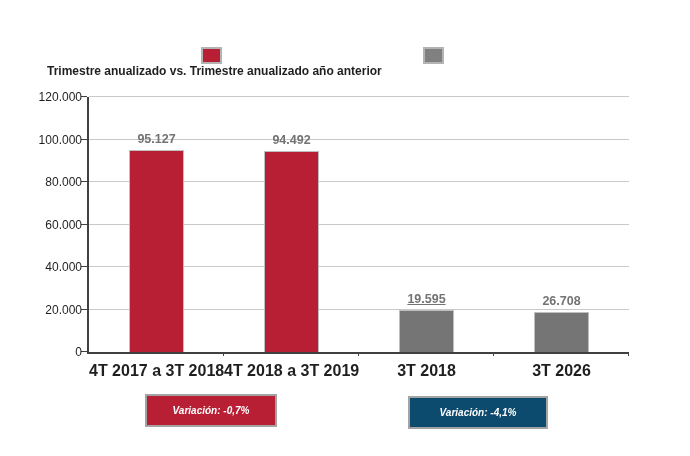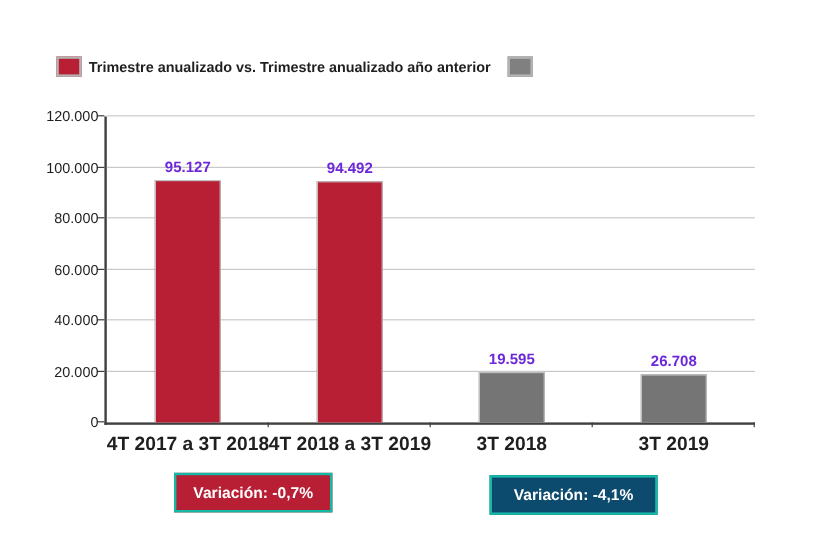--- a/index.html
+++ b/index.html
@@ -9,21 +9,21 @@
     position:relative;overflow:hidden;
     color:#1f1f1f;
   }
   .title-box{
     position:absolute;left:148px;top:4px;width:350px;height:24px;
     display:flex;align-items:center;justify-content:center;
     color:#ffffff;font-weight:bold;font-size:13px;letter-spacing:0.1px;
   }
   .legend{position:absolute;top:47px;left:0;width:690px;height:20px;}
   .legend-item{position:absolute;display:flex;align-items:center;}
-  .legend-item.li-0{left:47px;}
+  .legend-item.li-0{left:47px;flex-direction:column;}
   .legend-item.li-1{left:423px;}
   .legend-swatch{
     width:17px;height:13px;border:2px solid #b3b3b3;margin-right:6px;flex:0 0 auto;
   }
   .legend-label{font-size:12px;font-weight:bold;white-space:nowrap;}
   
   .plot{
     position:absolute;left:87px;top:97px;width:540px;height:255px;
     border-left:2px solid #404040;border-bottom:2px solid #404040;
   }
@@ -37,27 +37,27 @@
   .x-label{
     position:absolute;top:265px;width:135px;text-align:center;
     font-size:16px;font-weight:bold;white-space:nowrap;
   }
   .bar{
     position:absolute;bottom:0;width:55px;border:1px solid #bfbfbf;border-bottom:none;
     box-sizing:border-box;
   }
   .bar-value{
     position:absolute;width:135px;text-align:center;
-    font-size:12.5px;font-weight:bold;color:#6d28d9;
+    font-size:12.5px;font-weight:bold;color:#737373;
   }
   .badges{position:absolute;left:0;top:394px;width:690px;height:34px;}
   .badge{
-    position:absolute;height:29px;border:2px solid #14b8a6;
+    position:absolute;height:29px;border:2px solid #a3a3a3;
     display:flex;align-items:center;justify-content:center;
-    color:#ffffff;font-weight:bold;font-size:13px;box-sizing:content-box;
+    color:#ffffff;font-weight:bold;font-size:10px;box-sizing:content-box;font-style:italic;
   }
   .badge.b-0{left:145px;width:128px;}
   .badge.b-1{left:408px;width:136px;top:2px;}
 </style>
 </head>
 <body>
 
 <div class="title-box">Constitución de Sociedades - Número de operaciones</div>
 
 <div class="legend">
@@ -93,25 +93,25 @@
     <div class="y-label" style="top: 0px;">120.000</div>
     <div class="bar" style="left: 40px; height: 202px; background: rgb(184, 30, 52);"></div>
     <div class="bar-value" style="left: 0px; top: 35px;">95.127</div>
     <div class="x-label" style="left: 0px;">4T 2017 a 3T 2018</div>
     <div class="x-tick" style="left: 134px;"></div>
     <div class="bar" style="left: 175px; height: 201px; background: rgb(184, 30, 52);"></div>
     <div class="bar-value" style="left: 135px; top: 36px;">94.492</div>
     <div class="x-label" style="left: 135px;">4T 2018 a 3T 2019</div>
     <div class="x-tick" style="left: 269px;"></div>
     <div class="bar" style="left: 310px; height: 42px; background: rgb(117, 117, 117);"></div>
-    <div class="bar-value" style="left: 270px; top: 195px;">19.595</div>
+    <div class="bar-value" style="left: 270px; top: 195px; text-decoration: underline;">19.595</div>
     <div class="x-label" style="left: 270px;">3T 2018</div>
     <div class="x-tick" style="left: 404px;"></div>
     <div class="bar" style="left: 445px; height: 40px; background: rgb(117, 117, 117);"></div>
     <div class="bar-value" style="left: 405px; top: 197px;">26.708</div>
-    <div class="x-label" style="left: 405px;">3T 2019</div>
+    <div class="x-label" style="left: 405px;">3T 2026</div>
     <div class="x-tick" style="left: 539px;"></div>
   </div>
 
 <div class="badges">
   <div class="badge b-0" style="background: rgb(184, 30, 52);">Variación:  -0,7%</div>
   <div class="badge b-1" style="background: #0c4a6e;">Variación: -4,1%</div>
 </div>
 
 </body></html>

